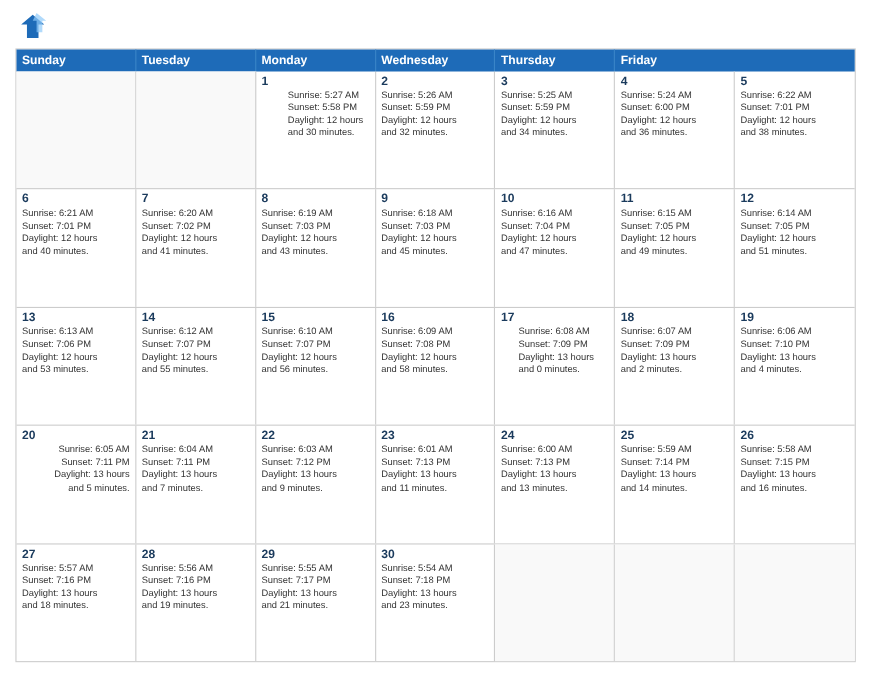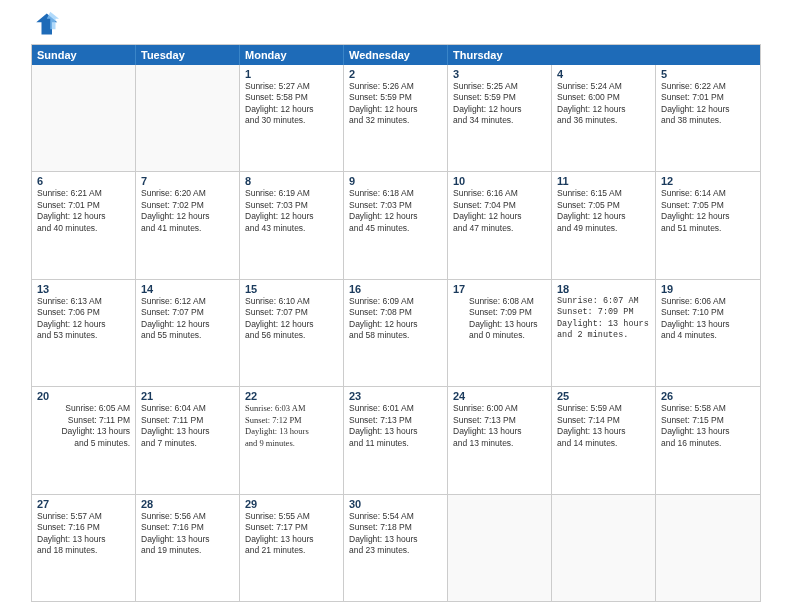--- a/index.html
+++ b/index.html
@@ -6,21 +6,21 @@
     body {
       font-family: Arial, sans-serif;
       background: #fff;
       width: 792px;
       height: 612px;
       overflow: hidden;
     }
     .page {
       width: 792px;
       height: 612px;
-      padding: 10px 31px;
+      padding: 10px 14px;
       display: flex;
       flex-direction: column;
     }
     .header {
       display: flex;
       align-items: flex-start;
       justify-content: space-between;
       margin-bottom: 6px;
     }
     .logo {
@@ -128,28 +128,29 @@
     </div>
   </div>
 
   <div class="calendar">
     <div class="cal-header">
     <div class="cal-header-cell">Sunday</div>
         <div class="cal-header-cell">Tuesday</div>
         <div class="cal-header-cell">Monday</div>
         <div class="cal-header-cell">Wednesday</div>
         <div class="cal-header-cell">Thursday</div>
+        <div class="cal-header-cell">Friday</div>
       </div>
     <div class="cal-body">
     <div class="cal-row">
           <div class="cal-cell empty"></div>
           <div class="cal-cell empty"></div>
           <div class="cal-cell">
             <div class="day-num">1</div>
-            <div class="cell-text" style="white-space: pre-line;">Sunrise: 5:27 AM
+            <div class="cell-text" style="white-space: pre-line; margin-left: 24px;">Sunrise: 5:27 AM
 Sunset: 5:58 PM
 Daylight: 12 hours
 and 30 minutes.</div>
           </div>
           <div class="cal-cell">
             <div class="day-num">2</div>
             <div class="cell-text" style="white-space: pre-line;">Sunrise: 5:26 AM
 Sunset: 5:59 PM
 Daylight: 12 hours
 and 32 minutes.</div>
@@ -258,21 +259,21 @@
           </div>
           <div class="cal-cell">
             <div class="day-num">17</div>
             <div class="cell-text" style="white-space: pre-line; margin-left: 16px;">Sunrise: 6:08 AM
 Sunset: 7:09 PM
 Daylight: 13 hours
 and 0 minutes.</div>
           </div>
           <div class="cal-cell">
             <div class="day-num">18</div>
-            <div class="cell-text" style="white-space: pre-line; font-family: Liberation Mono, monospace;">Sunrise: 6:07 AM
+            <div class="cell-text" style="white-space: pre-line;">Sunrise: 6:07 AM
 Sunset: 7:09 PM
 Daylight: 13 hours
 and 2 minutes.</div>
           </div>
           <div class="cal-cell">
             <div class="day-num">19</div>
             <div class="cell-text" style="white-space: pre-line;">Sunrise: 6:06 AM
 Sunset: 7:10 PM
 Daylight: 13 hours
 and 4 minutes.</div>
@@ -288,21 +289,21 @@
           </div>
           <div class="cal-cell">
             <div class="day-num">21</div>
             <div class="cell-text" style="white-space: pre-line;">Sunrise: 6:04 AM
 Sunset: 7:11 PM
 Daylight: 13 hours
 and 7 minutes.</div>
           </div>
           <div class="cal-cell">
             <div class="day-num">22</div>
-            <div class="cell-text" style="white-space: pre-line; font-family: Liberation Serif, serif;">Sunrise: 6:03 AM
+            <div class="cell-text" style="white-space: pre-line;">Sunrise: 6:03 AM
 Sunset: 7:12 PM
 Daylight: 13 hours
 and 9 minutes.</div>
           </div>
           <div class="cal-cell">
             <div class="day-num">23</div>
             <div class="cell-text" style="white-space: pre-line;">Sunrise: 6:01 AM
 Sunset: 7:13 PM
 Daylight: 13 hours
 and 11 minutes.</div>

